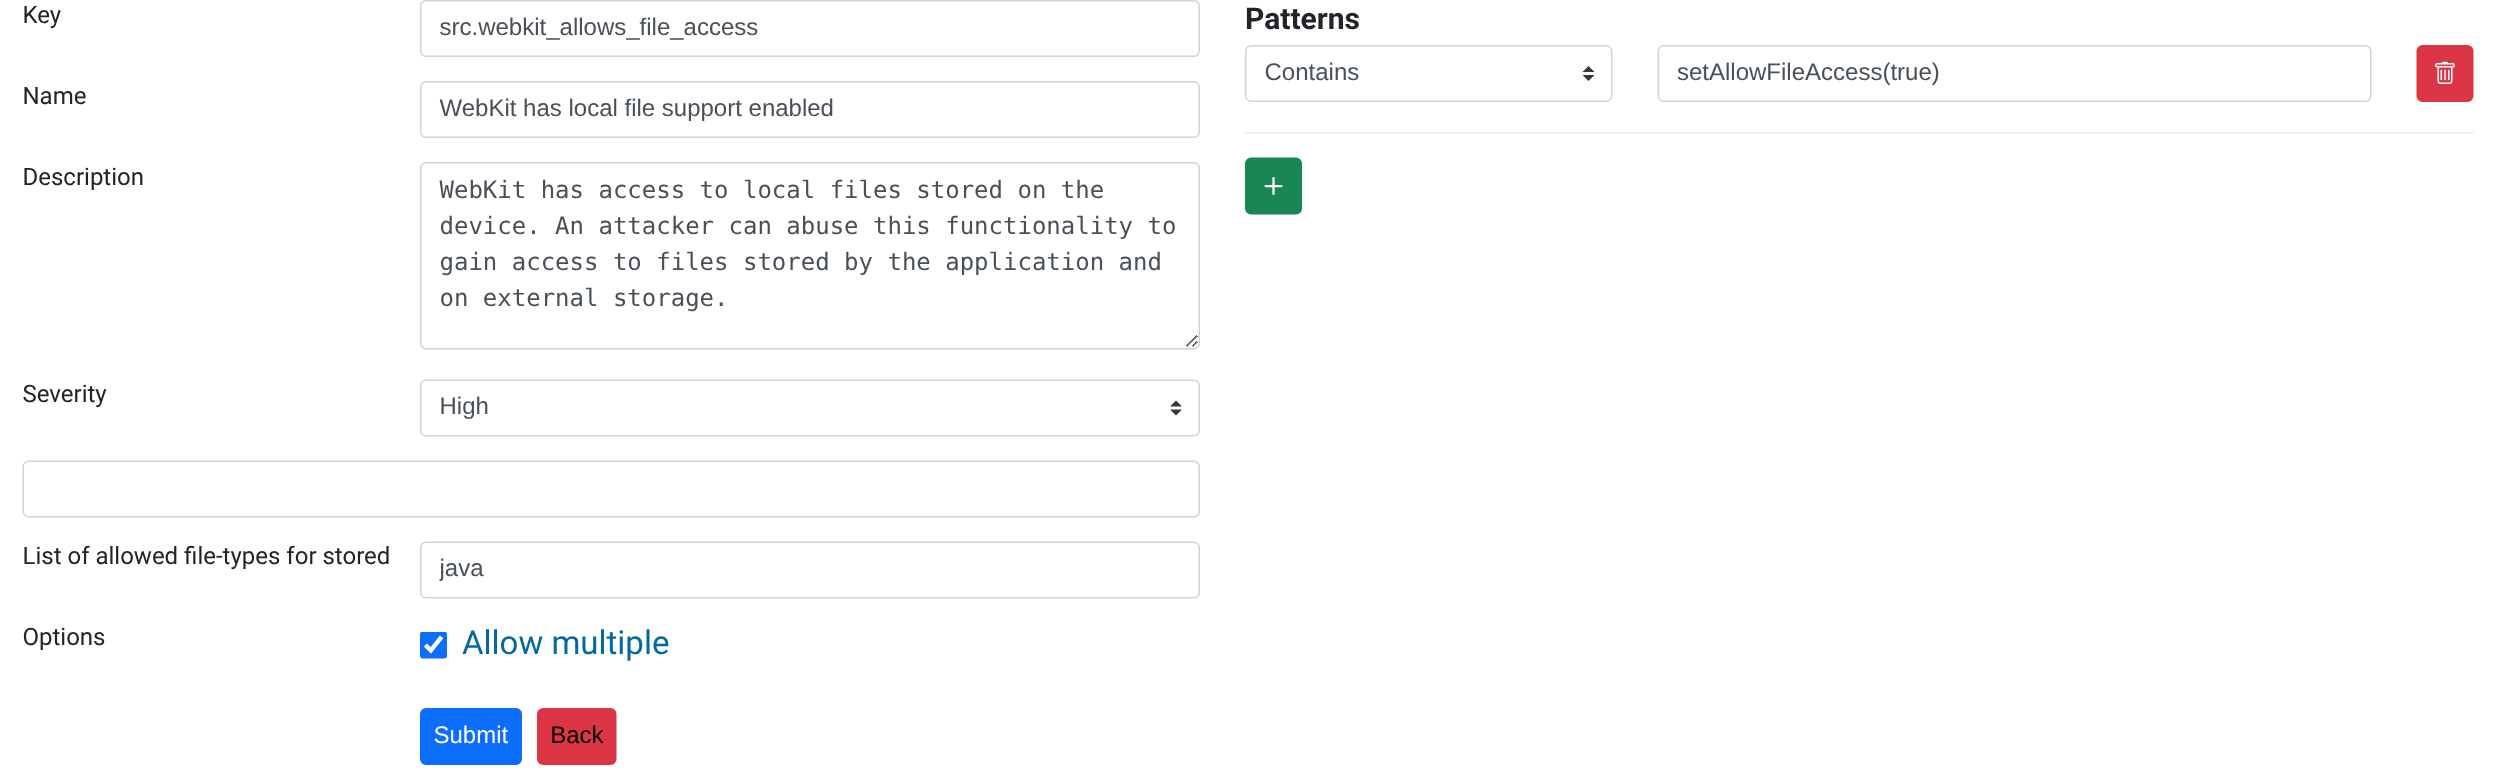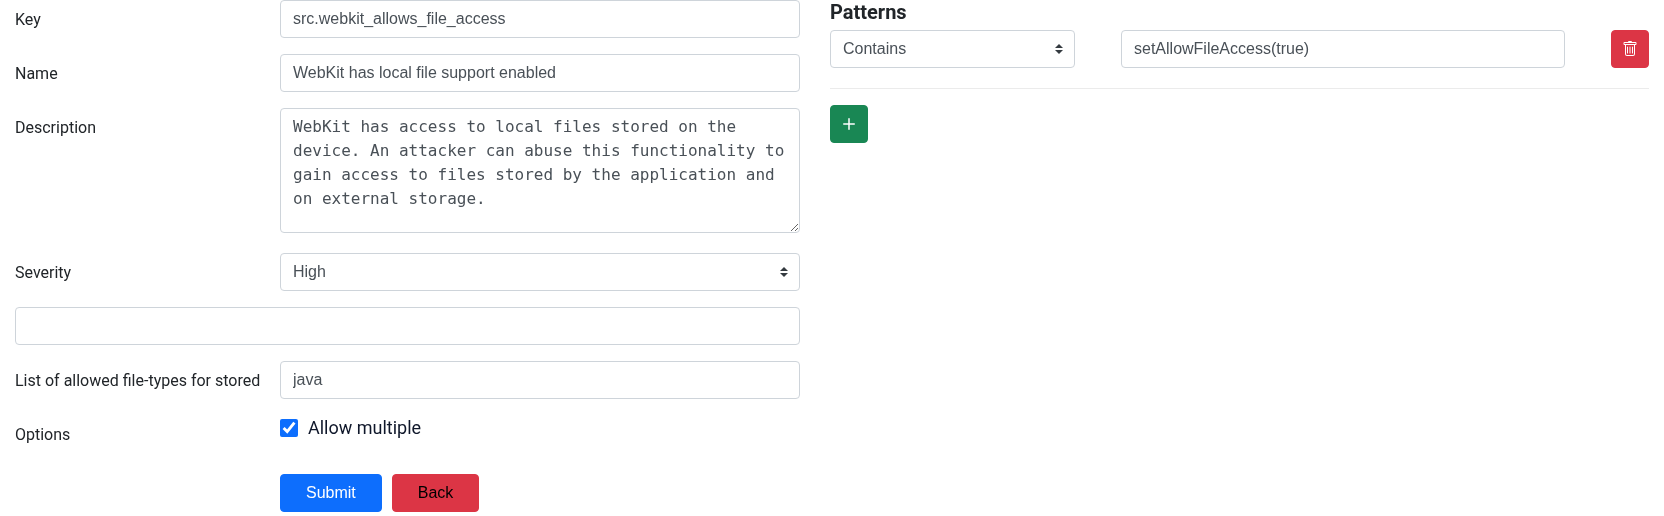--- a/index.html
+++ b/index.html
@@ -31,21 +31,20 @@
       display: flex;
       align-items: flex-start;
       margin-bottom: 16px;
     }
     .form-row.btn-row {
       margin-top: 30px;
       margin-bottom: 0;
     }
     .form-label {
       width: 265px;
-      padding-top: 10px;
       font-size: 16px;
       color: #212529;
       flex-shrink: 0;
     }
     .form-control-wrap {
       flex: 1;
     }
     .form-control {
       width: 100%;
       padding: 6px 12px;
@@ -107,26 +106,26 @@
       padding-top: 2px;
     }
     .checkbox-input {
       width: 18px;
       height: 18px;
       margin-right: 10px;
       accent-color: #0d6efd;
       cursor: pointer;
     }
     .checkbox-label {
-      font-size: 18px;
-      color: #0f172a;
+      font-size: 22px;
+      color: #0369a1;
     }
     .btn {
       display: inline-block;
-      padding: 6px 25px;
+      padding: 6px 8px;
       font-size: 16px;
       font-weight: 400;
       line-height: 1.5;
       border-radius: 4px;
       border: 1px solid transparent;
       cursor: pointer;
       text-align: center;
     }
     .btn-primary {
       color: #fff;
@@ -155,21 +154,21 @@
       margin-left: 6px;
     }
     .patterns-label {
       font-weight: 700;
       font-size: 20px;
       margin-bottom: 6px;
       display: block;
     }
     .pattern-row {
       display: flex;
-      gap: 46px;
+      gap: 30px;
       margin-bottom: 20px;
       align-items: center;
     }
     .pattern-select {
       width: 245px;
     }
     .pattern-value {
       flex: 1;
     }
     .add-row {

